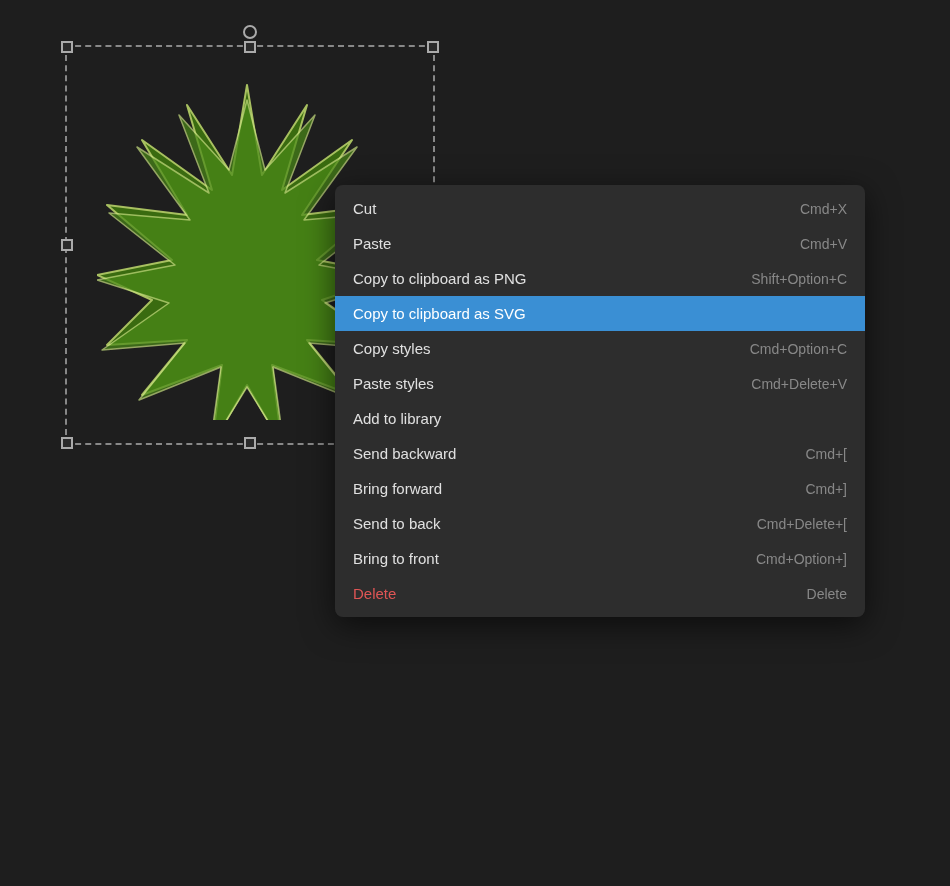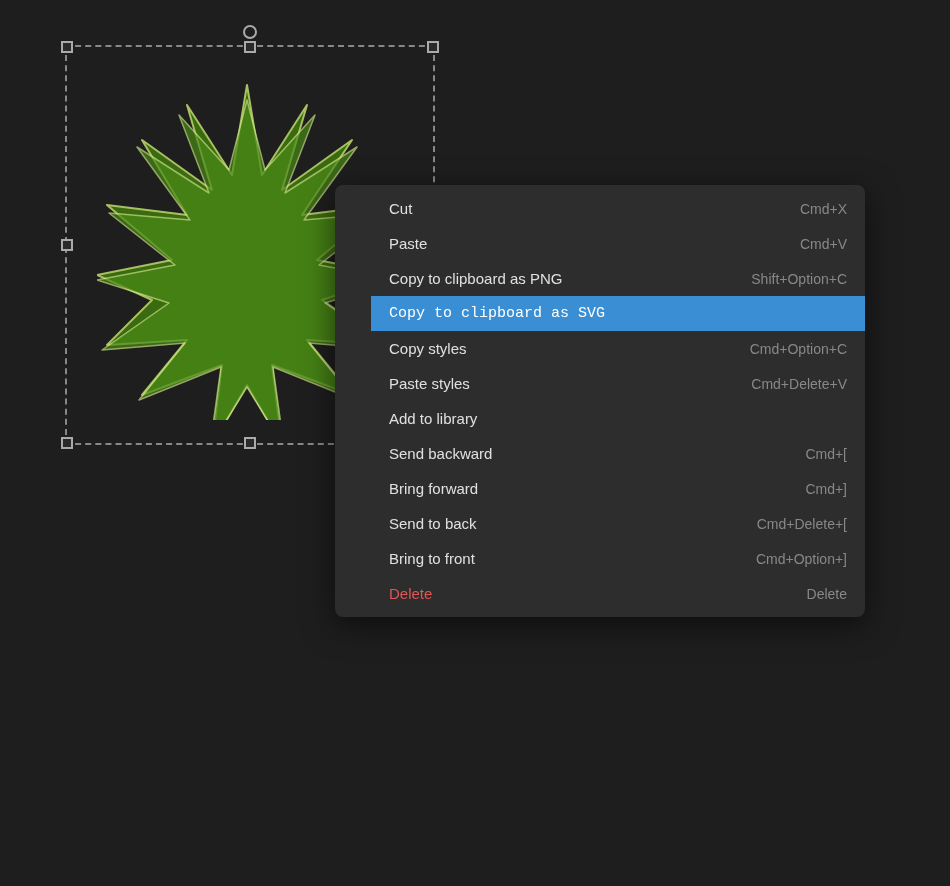--- a/index.html
+++ b/index.html
@@ -92,27 +92,25 @@
     }
 
     .menu-item {
       display: flex;
       align-items: center;
       justify-content: space-between;
       padding: 9px 18px;
       cursor: pointer;
       color: #e0e0e0;
       font-size: 15px;
-      margin-left: 36px;
     }
 
     .menu-item.highlighted {
       background-color: #3a8fd4;
       color: #ffffff;
-      font-family: Liberation Mono, monospace;
     }
 
     .menu-item.danger {
       color: #e05555;
     }
 
     .menu-item .item-label {
       font-size: 15px;
     }
 

